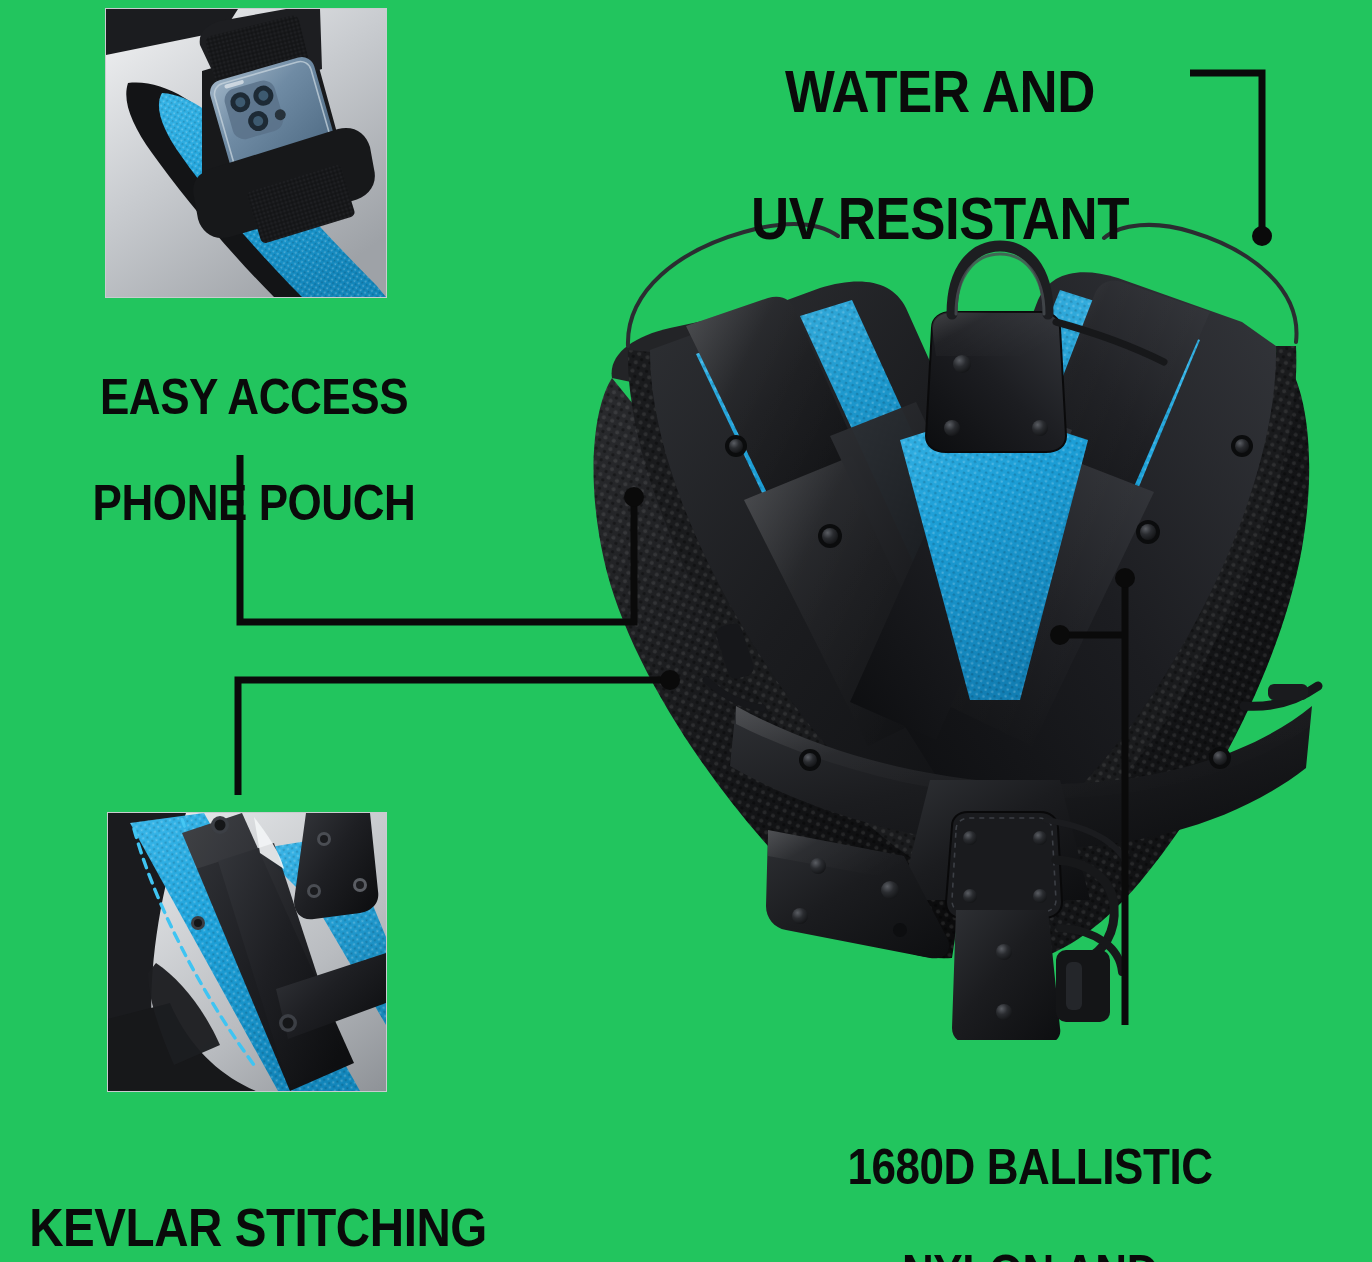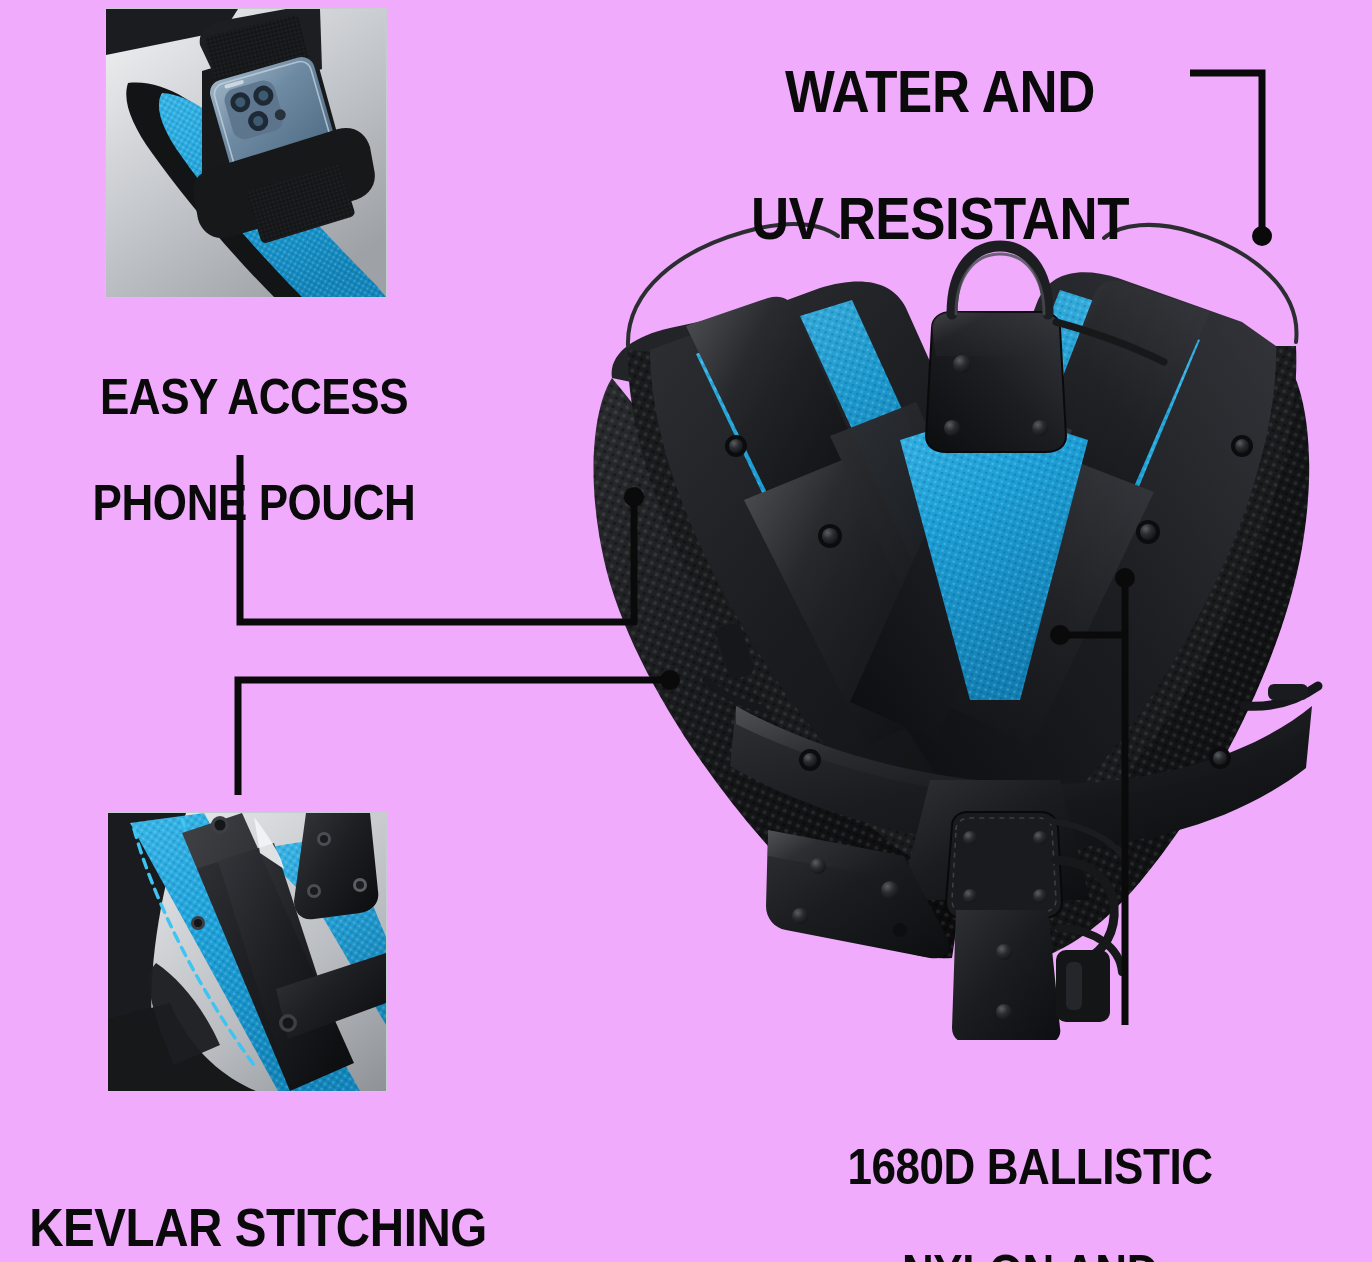--- a/index.html
+++ b/index.html
@@ -5,21 +5,21 @@
 <style>
   html,body{margin:0;padding:0;background:#ffffff;}
   body{
     font-family:"Liberation Sans","DejaVu Sans",sans-serif;
     -webkit-font-smoothing:antialiased;
   }
   #stage{
     position:relative;
     width:1372px;
     height:1262px;
-    background:#f0abfc;
+    background:#22c55e;
     overflow:hidden;
   }
 
   
   .callout{
     position:absolute;
     color:#0a0a0a;
     font-weight:700;
     font-stretch:condensed;
     letter-spacing:-0.5px;

